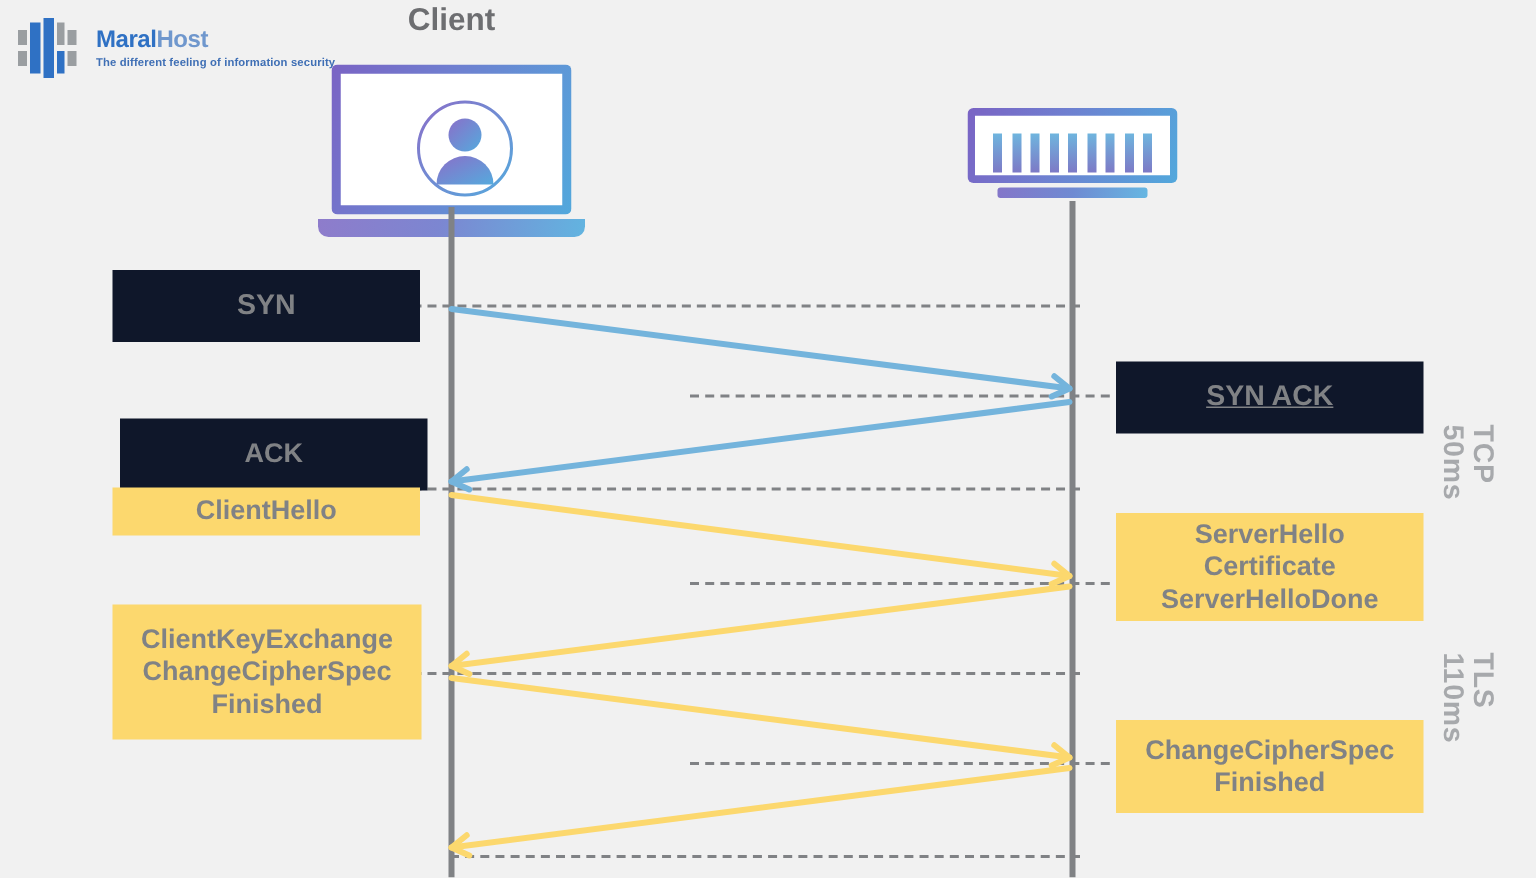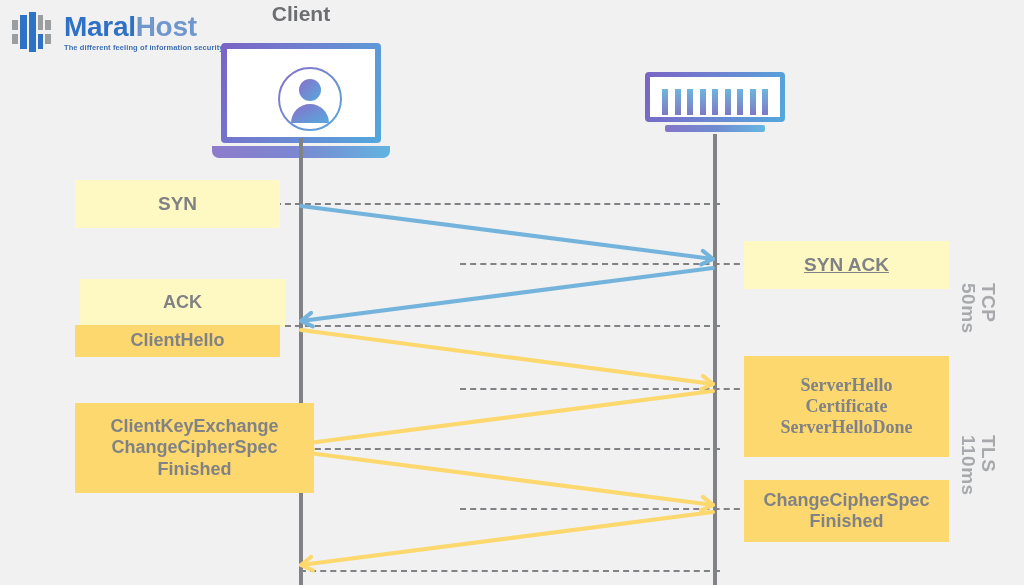--- a/index.html
+++ b/index.html
@@ -8,21 +8,21 @@
     background: #f1f1f1;
     font-family: "Liberation Sans", sans-serif;
     overflow: hidden;
   }
   #canvas { position: relative; width: 1024px; height: 585px; }
 
   
   .logo-wrap { position: absolute; left: 8px; top: 8px; display: flex; align-items: center; gap: 6px; }
   .logo-mark { width: 50px; height: 48px; }
   .logo-text-wrap { display: flex; flex-direction: column; line-height: 1; }
-  .logo-title { font-size: 28px; font-weight: bold; color: #2f71c4; letter-spacing: -0.3px; }
+  .logo-title { font-size: 16px; font-weight: bold; color: #2f71c4; letter-spacing: -0.3px; }
   .logo-title .lt-light { color: #6f97cd; font-weight: bold; }
   .logo-tag { font-size: 7.5px; color: #3f6fb5; margin-top: 3px; letter-spacing: 0.1px; font-weight: bold; }
 
   
   .node-title {
     position: absolute; font-size: 21px; font-weight: bold; color: #6d6e71;
     text-align: center; white-space: nowrap;
   }
   #client-title { left: 213px; top: 2px; width: 176px; }
   #server-title { left: 627px; top: 26px; width: 176px; }
@@ -65,21 +65,21 @@
   
   .lifeline { position: absolute; width: 4px; background: #808285; }
   #client-lifeline { left: 299px; top: 138px; height: 447px; }
   #server-lifeline { left: 713px; top: 134px; height: 451px; }
 
   
   .msgbox {
     position: absolute; display: flex; align-items: center; justify-content: center;
     text-align: center; font-weight: bold; color: #808285; line-height: 1.18;
   }
-  .msgbox.blue { background: #fef9c3; }
+  .msgbox.blue { background: #0f172a; }
   .msgbox.yellow { background: #fcd86e; }
 
   
   .dash {
     position: absolute; height: 0; border-top: 2px dashed #808285;
   }
 
   
   .phase {
     position: absolute; color: #a7a9ac; font-weight: bold; font-size: 19px;
@@ -194,31 +194,31 @@
   <div id="client-msgs">
       <div class="msgbox blue" style="left: 75px; top: 180px; width: 205px; height: 48px; font-size: 19px;">
         <span style="white-space: pre;">SYN</span>
       </div>
       <div class="msgbox blue" style="left: 80px; top: 279px; width: 205px; height: 48px; font-size: 18px;">
         <span style="white-space: pre;">ACK</span>
       </div>
       <div class="msgbox yellow" style="left: 75px; top: 325px; width: 205px; height: 32px; font-size: 18px;">
         <span style="white-space: pre;">ClientHello</span>
       </div>
-      <div class="msgbox yellow" style="left: 75px; top: 403px; width: 239px; height: 90px; font-size: 18px;">
+      <div class="msgbox yellow" style="left: 75px; top: 403px; width: 206px; height: 90px; font-size: 18px;">
         <span style="white-space: pre;">ClientKeyExchange
 ChangeCipherSpec
 Finished</span>
       </div>
     </div>
   <div id="server-msgs">
       <div class="msgbox blue" style="left: 744px; top: 241px; width: 205px; height: 48px; font-size: 19px; text-decoration: underline;">
         <span style="white-space: pre;">SYN ACK</span>
       </div>
-      <div class="msgbox yellow" style="left: 744px; top: 356px; width: 205px; height: 101px; font-size: 18px; font-family: Liberation Serif, serif;">
+      <div class="msgbox yellow" style="left: 744px; top: 342px; width: 205px; height: 72px; font-size: 18px;">
         <span style="white-space: pre;">ServerHello
 Certificate
 ServerHelloDone</span>
       </div>
       <div class="msgbox yellow" style="left: 744px; top: 480px; width: 205px; height: 62px; font-size: 18px;">
         <span style="white-space: pre;">ChangeCipherSpec
 Finished</span>
       </div>
     </div>
 

